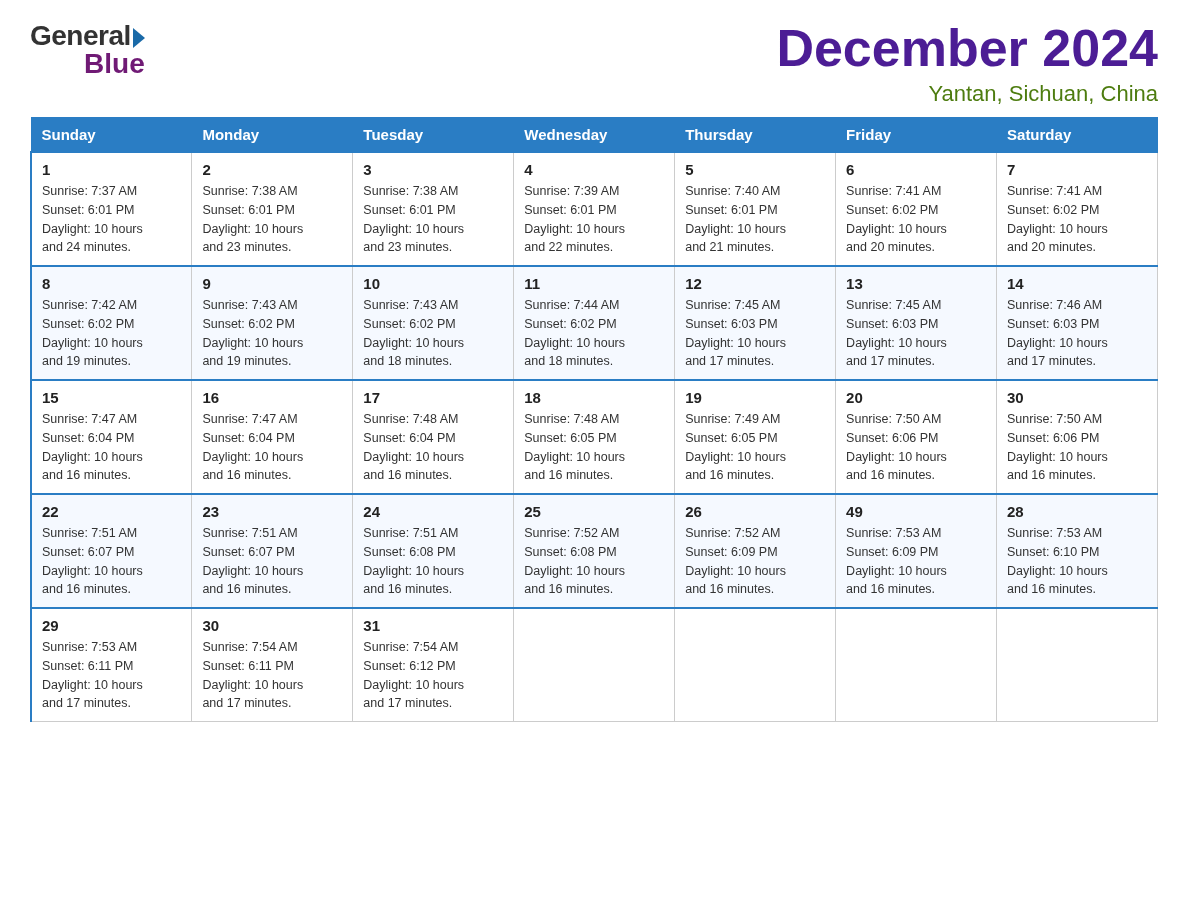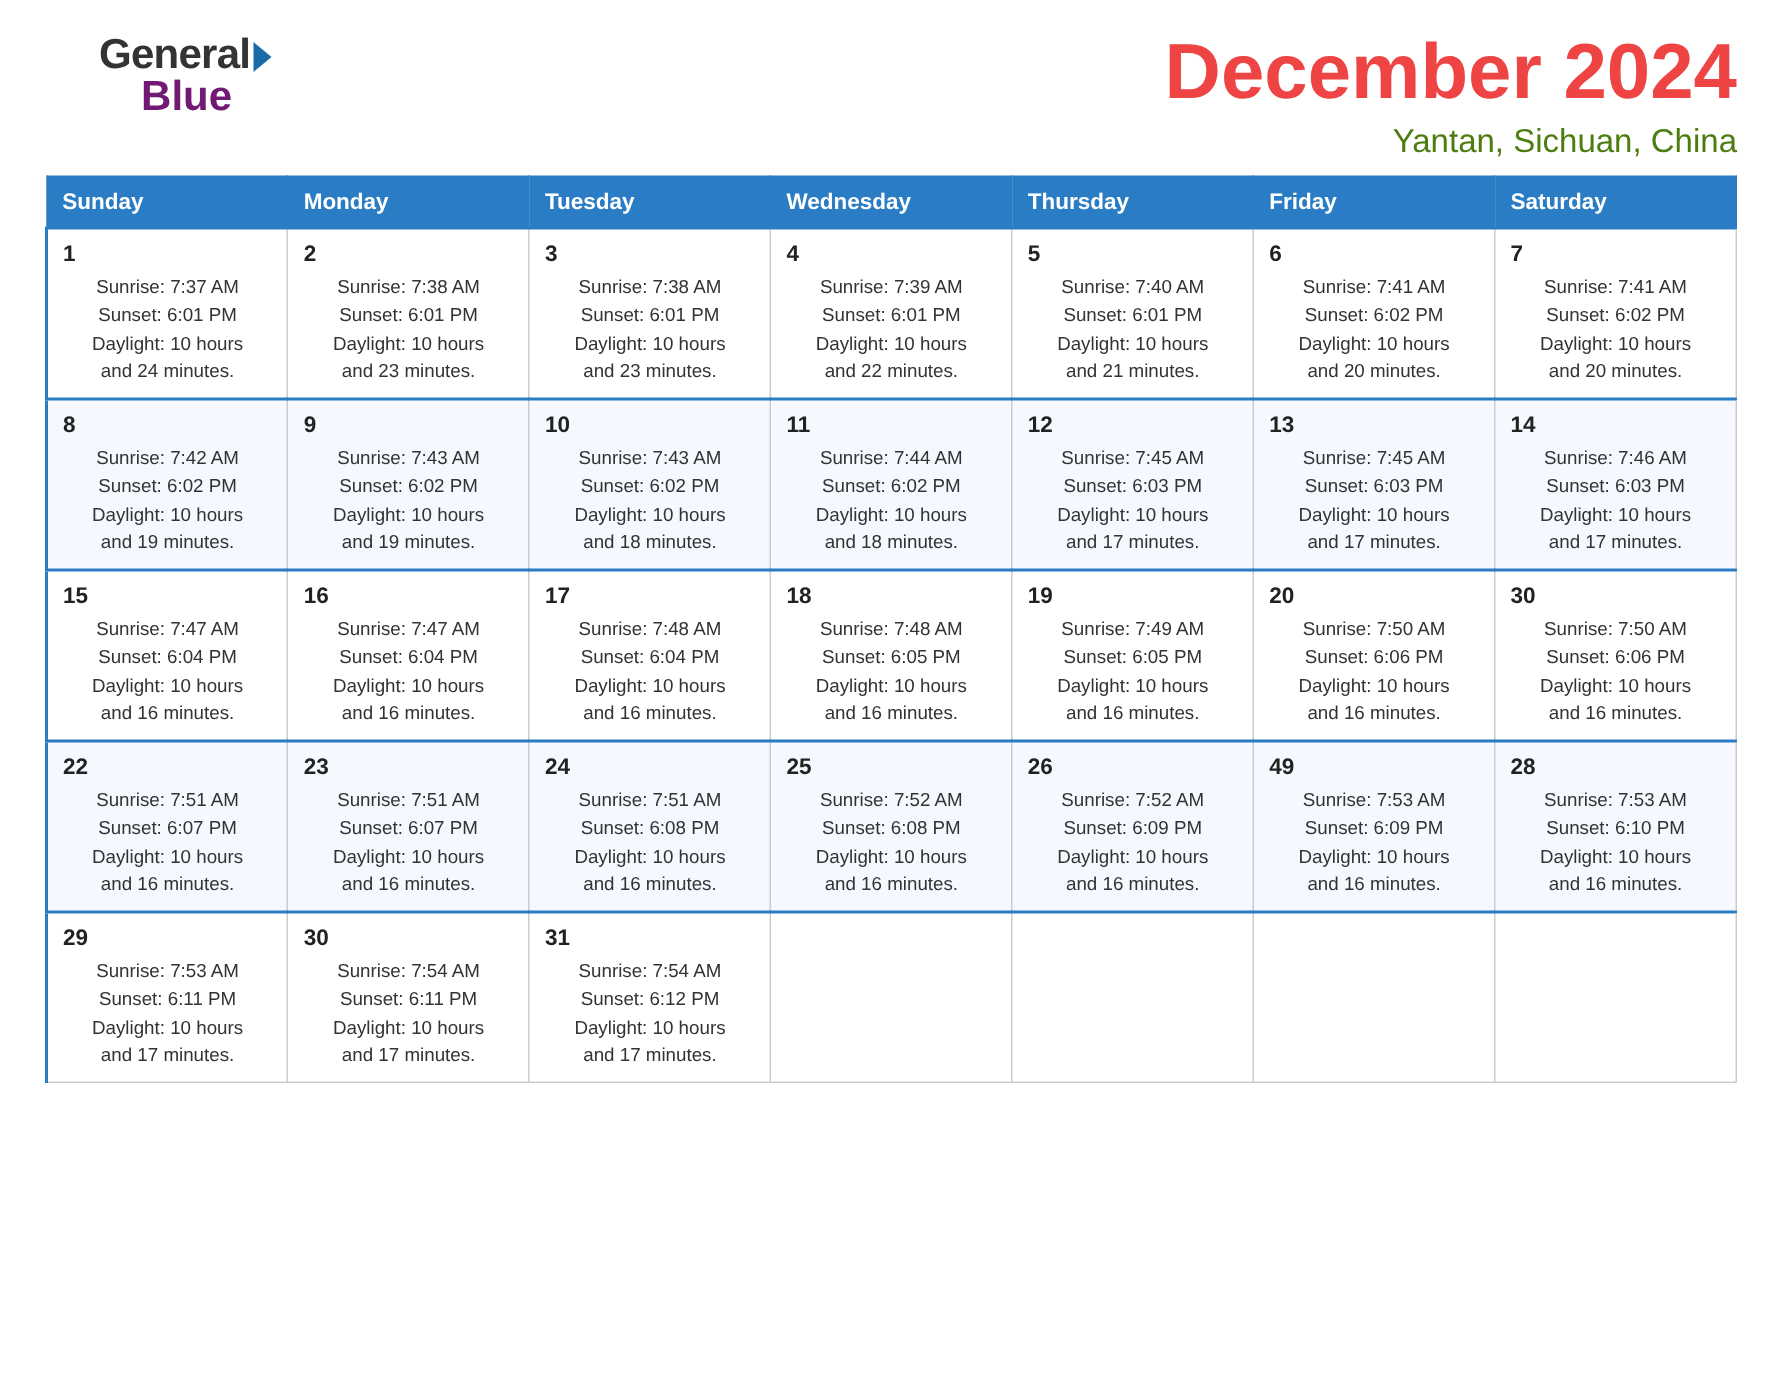--- a/index.html
+++ b/index.html
@@ -12,22 +12,21 @@
     }
     .header {
       display: flex;
       justify-content: space-between;
       align-items: flex-start;
       margin-bottom: 10px;
     }
     .logo {
       display: flex;
       flex-direction: column;
-      align-items: center;
-      margin-left: 36px;
+      align-items: flex-end;
     }
     .logo-top {
       display: flex;
       align-items: center;
     }
     .logo-general {
       font-size: 28px;
       font-weight: bold;
       color: #333;
       letter-spacing: -0.5px;
@@ -47,21 +46,21 @@
       color: #701a75;
       margin-top: -4px;
       margin-left: 2px;
     }
     .title-block {
       text-align: right;
     }
     .month-title {
       font-size: 52px;
       font-weight: bold;
-      color: #ef4444;
+      color: #4c1d95;
       line-height: 1.1;
     }
     .location {
       font-size: 22px;
       color: #4d7c0f;
       margin-top: 4px;
     }
     table {
       width: 100%;
       border-collapse: collapse;
@@ -89,21 +88,20 @@
     .day-number {
       font-size: 15px;
       font-weight: bold;
       display: block;
       margin-bottom: 4px;
     }
     .day-info {
       font-size: 12.5px;
       line-height: 1.5;
       color: #333;
-      text-align: center;
     }
     tbody tr:nth-child(odd) td {
       background-color: #fff;
     }
     tbody tr:nth-child(even) td {
       background-color: #f5f9ff;
     }
     .empty-cell {
       background-color: #fff !important;
     }

